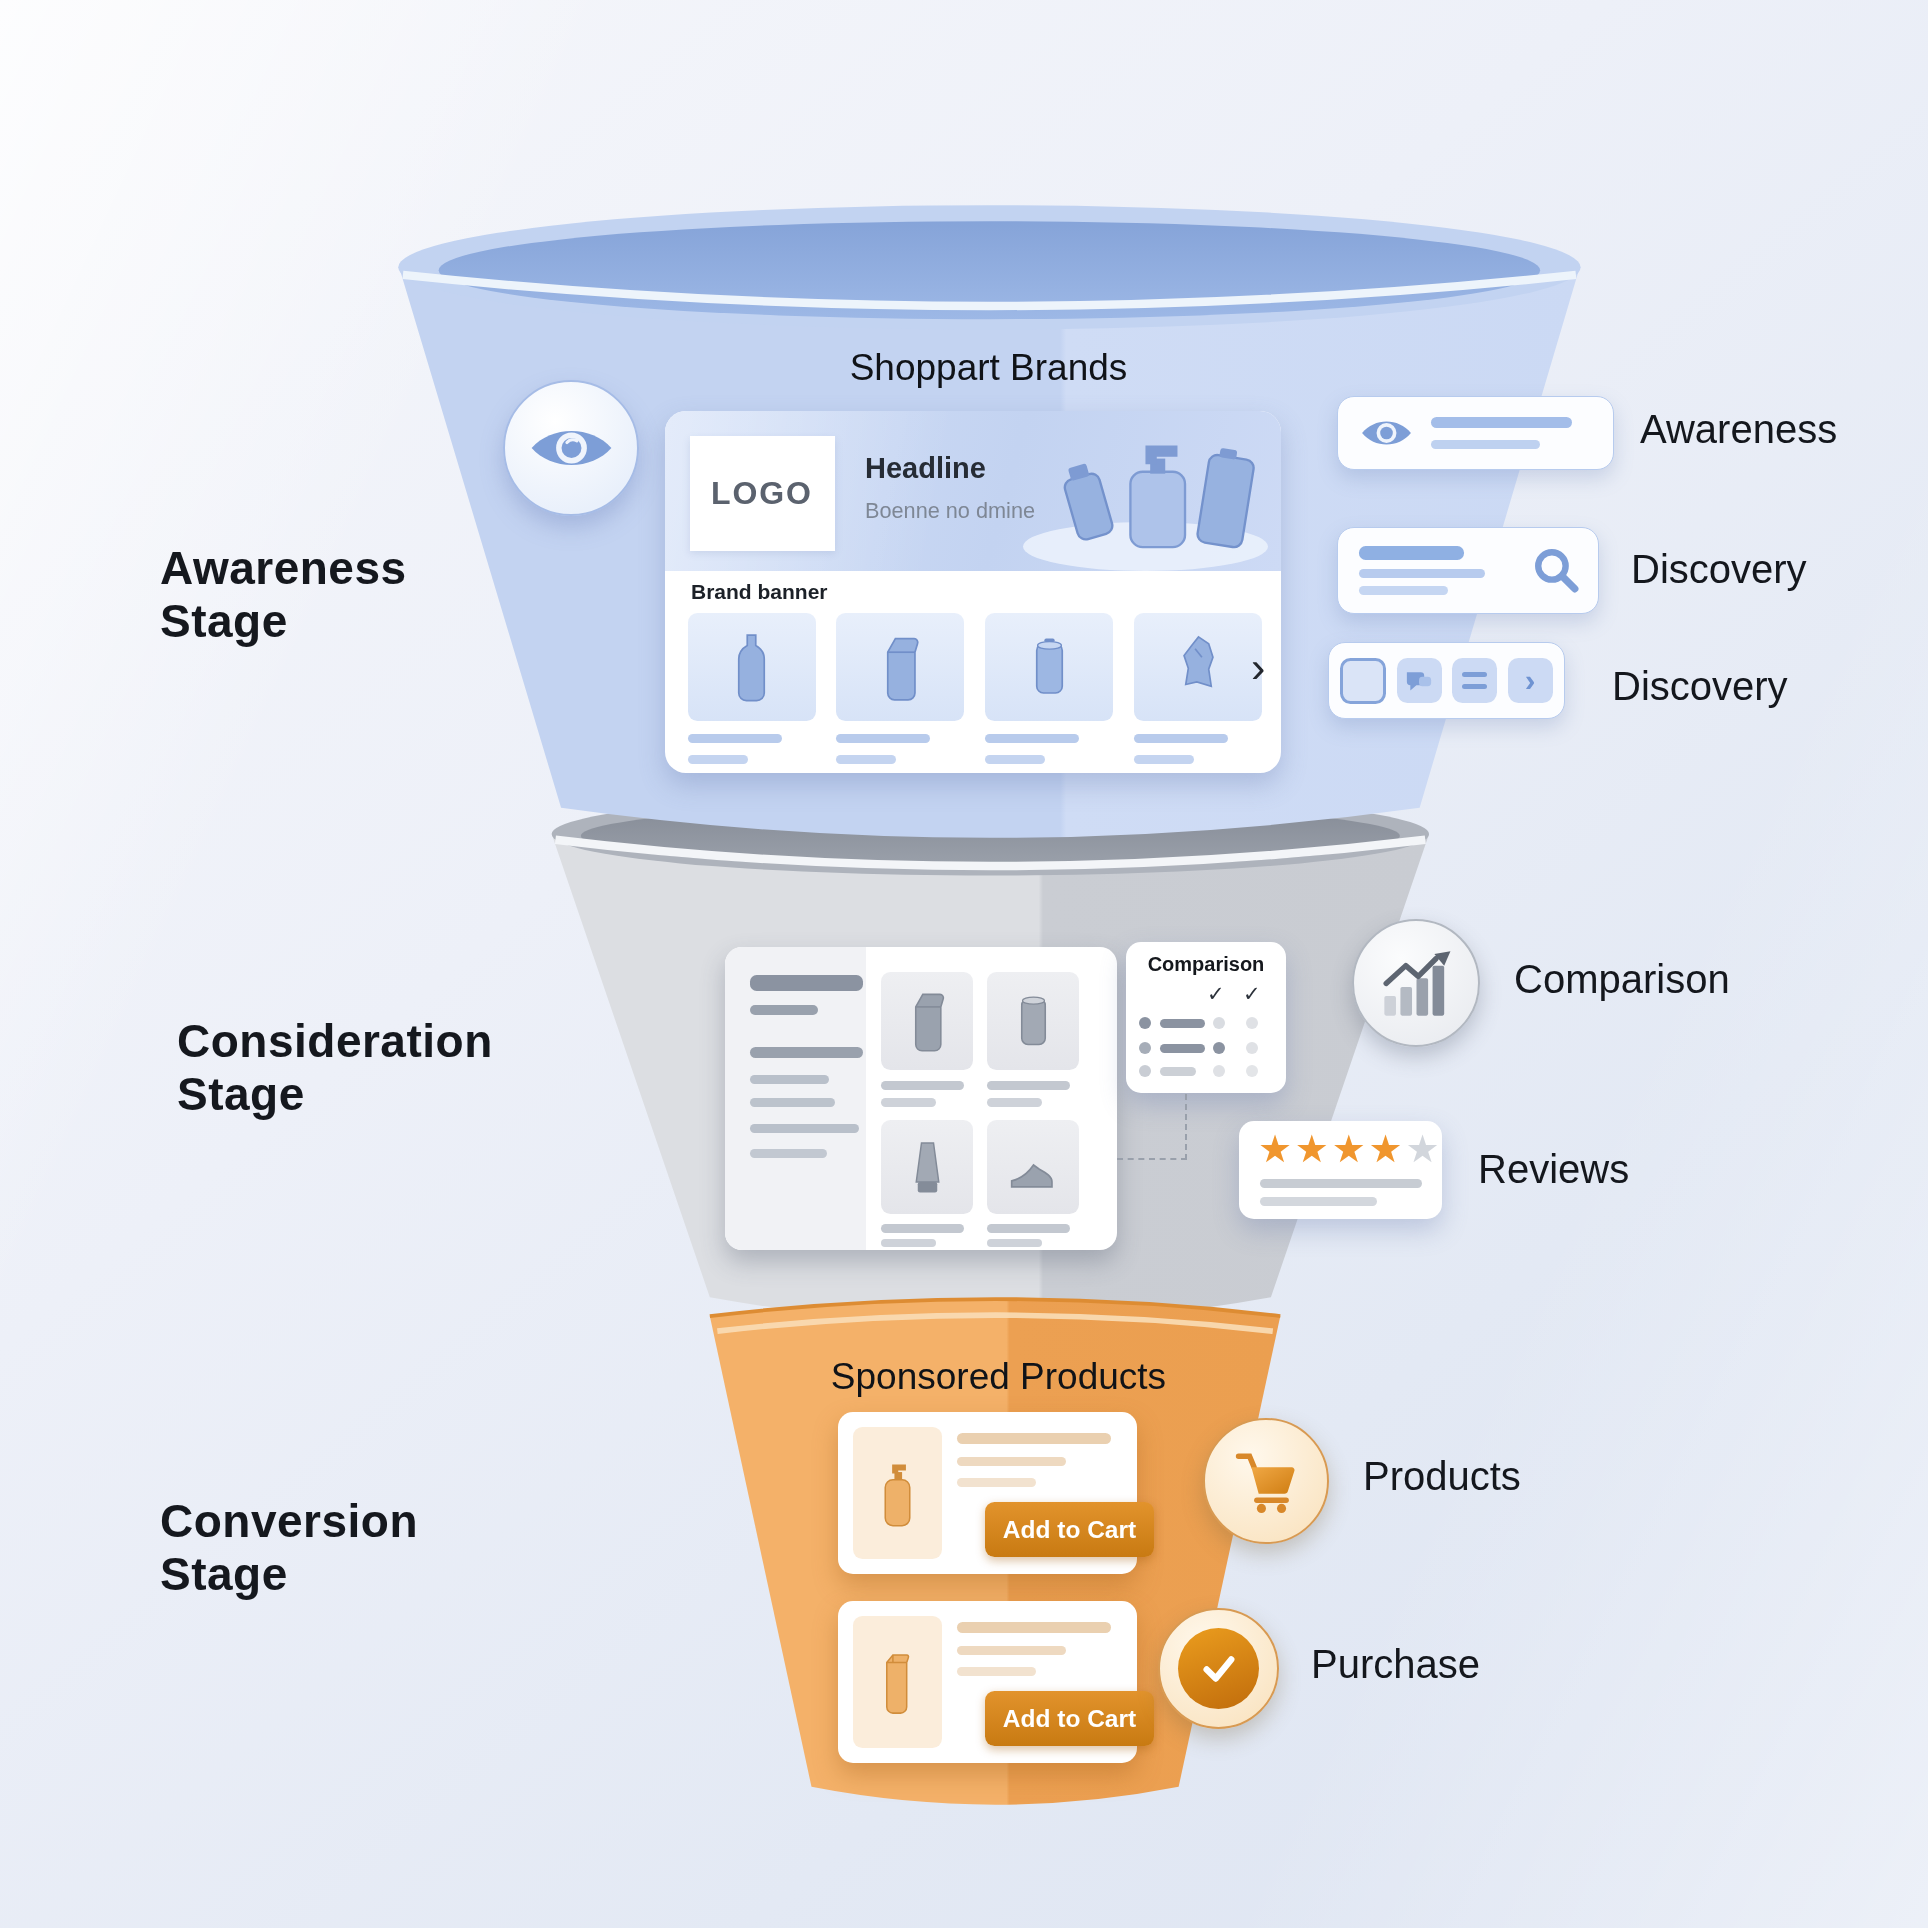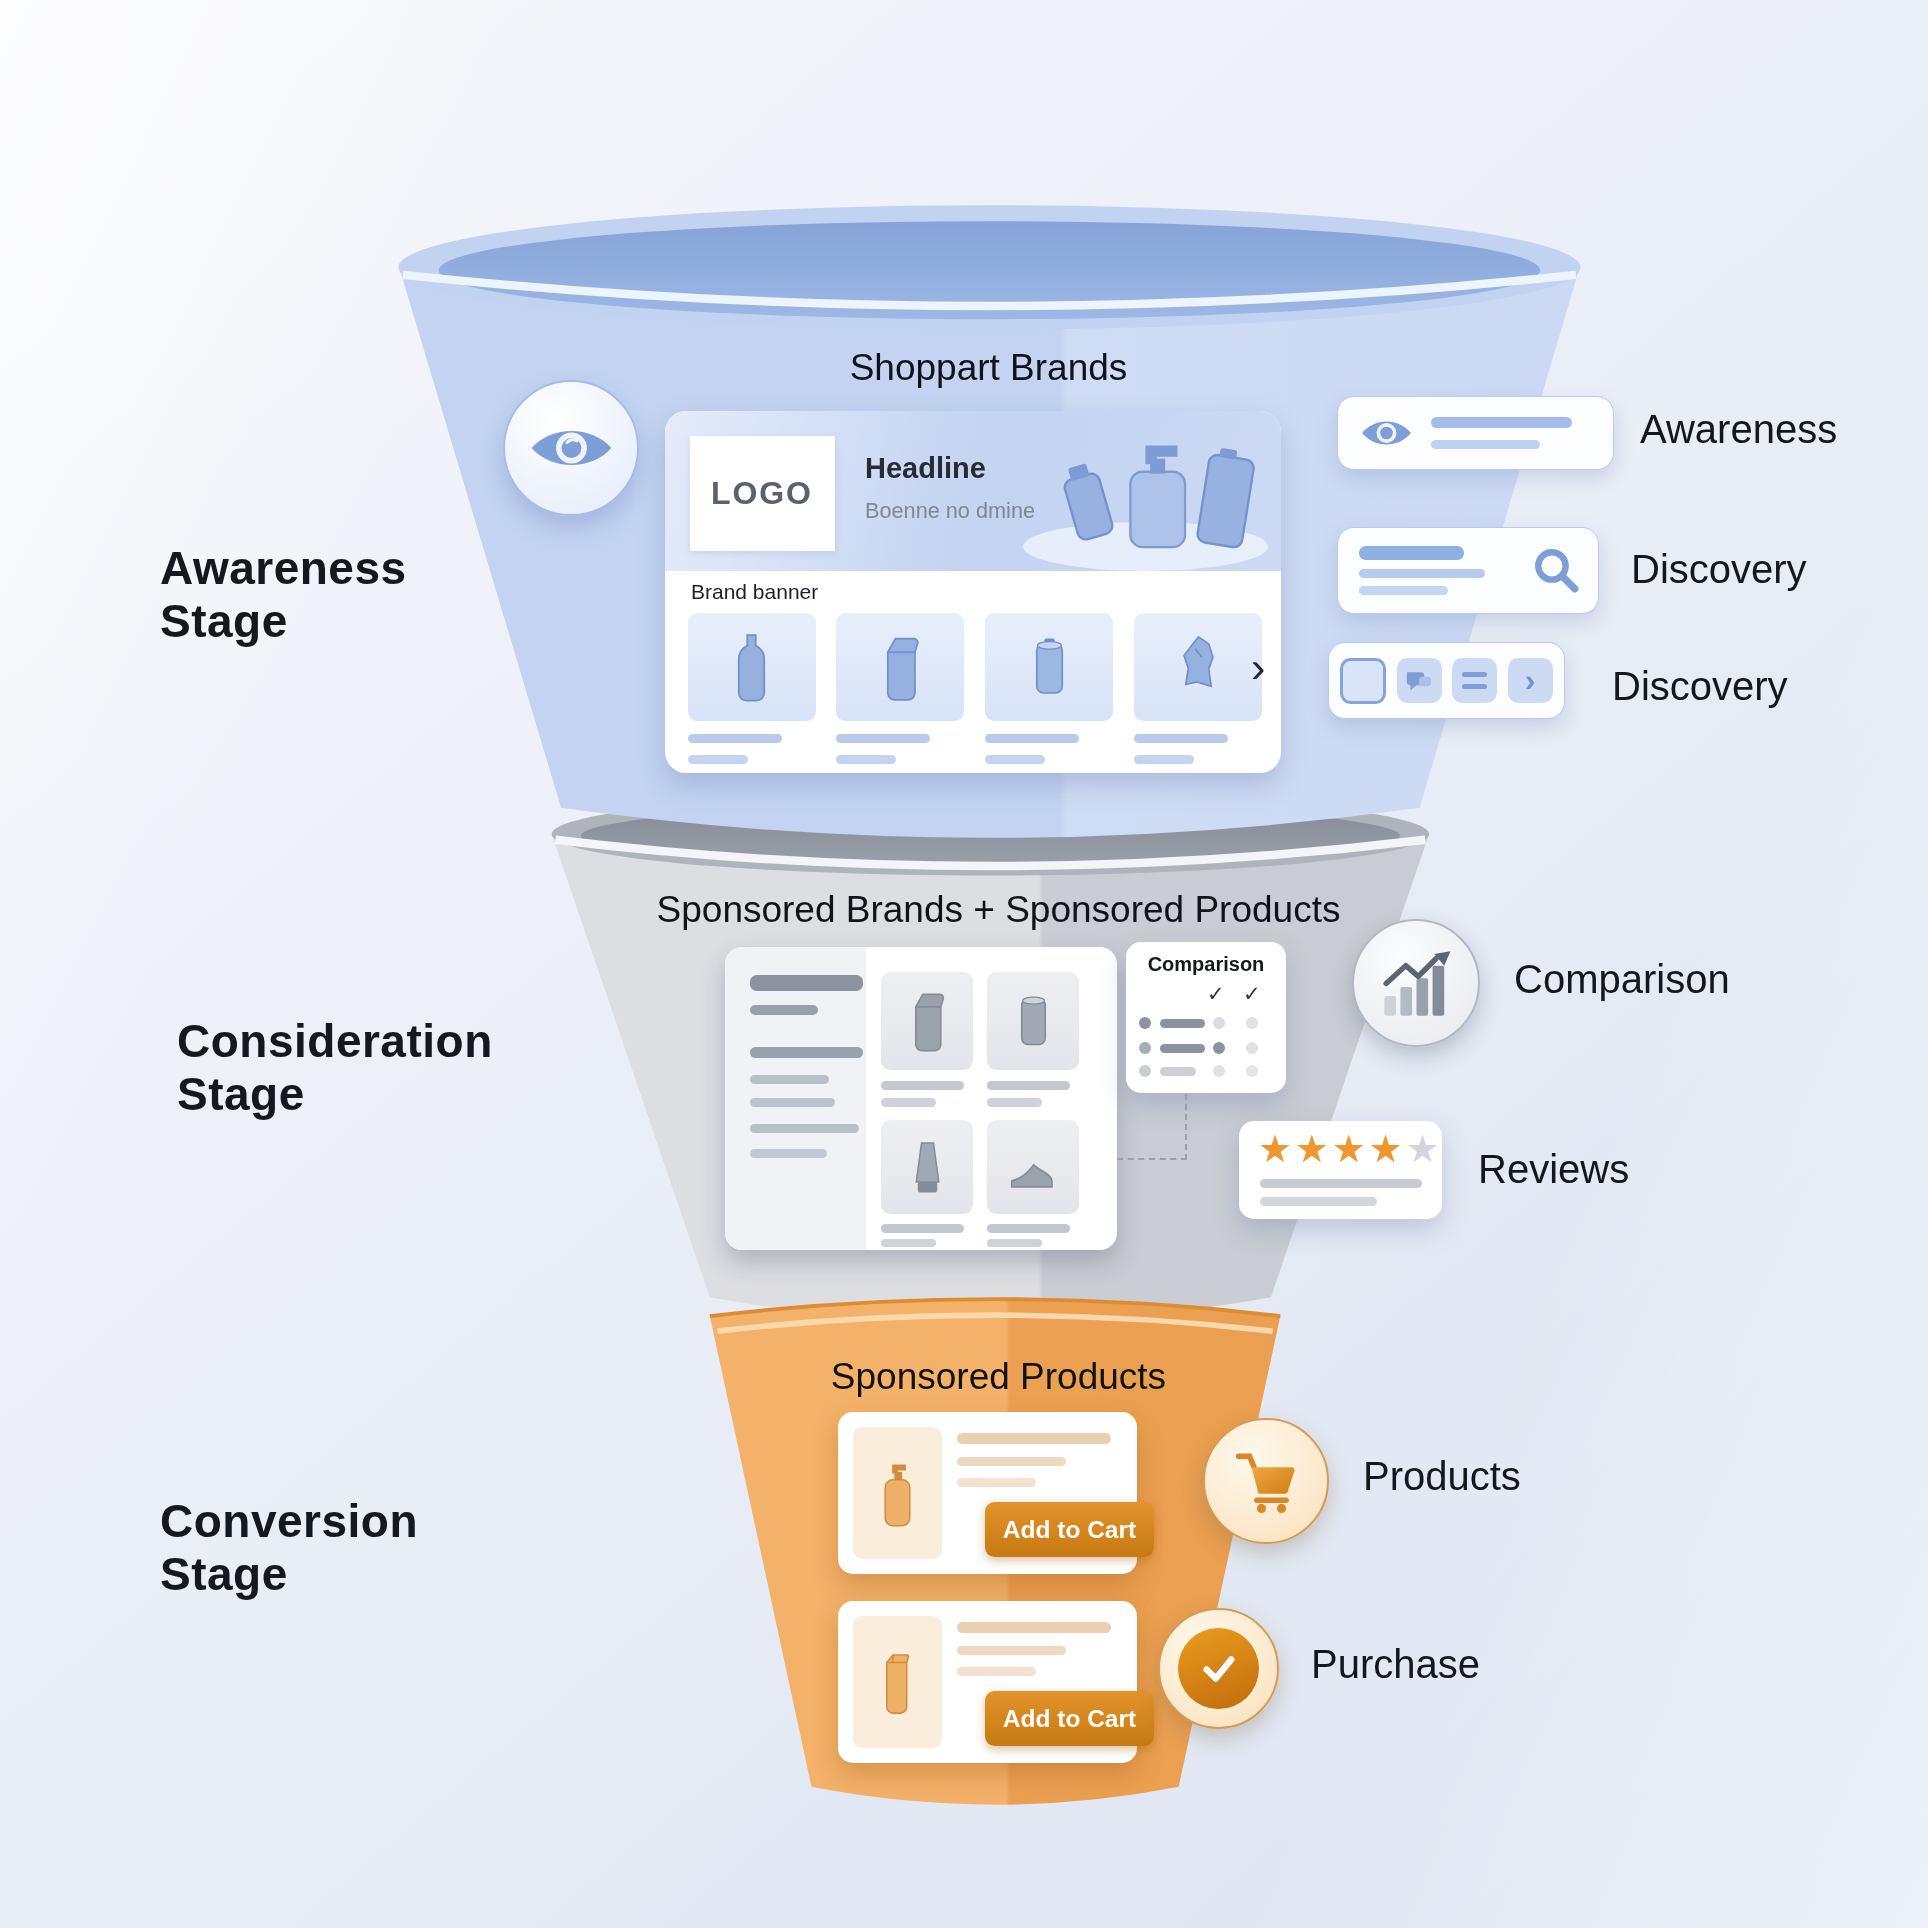--- a/index.html
+++ b/index.html
@@ -131,21 +131,21 @@
         </g>
       </svg>
       <div class="abs" style="left:24.5px;top:24.5px;width:145px;height:115px;background:#fff;border-radius:0;
            display:flex;align-items:center;justify-content:center;box-shadow:0 2.8px 7.5px rgba(100,120,170,.18)">
         <span style="font-size:32px;font-weight:700;color:#5b626e;letter-spacing:1.9px">LOGO</span>
       </div>
       <div class="abs" style="left:200px;top:41px;font-size:29px;font-weight:700;color:#262c35">Headline</div>
       <div class="abs" style="left:200px;top:87px;font-size:21.7px;color:#7e8795">Boenne no dmine</div>
     </div>
 
-    <div class="abs" style="left:26px;top:169px;font-size:21px;font-weight:400;color:#1c2128">Brand banner</div>
+    <div class="abs" style="left:26px;top:169px;font-size:21px;font-weight:700;color:#1c2128">Brand banner</div>
 
     <div class="tile" style="left:22.6px;top:202px;width:128px;height:108px">
       <svg width="51" height="75" viewBox="0 0 60 84">
         <path d="M25 4h10v12c7 4 10 9 10 16v40a9 9 0 0 1-9 9H24a9 9 0 0 1-9-9V32c0-7 3-12 10-16z" fill="#96b1df" stroke="#718fc9" stroke-width="2"></path>
         </svg>
     </div>
     <div class="tile" style="left:171px;top:202px;width:128px;height:108px">
       <svg width="51" height="75" viewBox="0 0 60 84">
         <path d="M15 24 24 8h22c3 0 5 3 4 6l-3 10v48a8 8 0 0 1-8 8H23a8 8 0 0 1-8-8z" fill="#96b1df" stroke="#718fc9" stroke-width="2"></path>
         <path d="M15 24h32" stroke="#718fc9" stroke-width="2" fill="none"></path>
@@ -214,21 +214,20 @@
     <div class="sq">
       <div>
         <div class="lnr" style="width:24.5px;height:5.6px;background:#7d9ed7"></div>
         <div class="lnr" style="width:24.5px;height:5.6px;background:#7d9ed7;margin-top:6.6px"></div>
       </div>
     </div>
     <div class="sq" style="color:#6f93d2;font-size:32px;font-weight:700">›</div>
   </div>
   <div class="abs callout-label" style="left:1612px;top:664px">Discovery</div>
 
-  <div class="abs funnel-title" style="left:584px;top:889px;width:829px">Sponsored Brands + Sponsored Products</div>
 
   <div class="card" style="left:725px;top:947px;width:392px;height:303px;box-shadow:0 11.3px 24.5px rgba(70,80,100,.30)">
     <div class="abs" style="left:0;top:0;width:141px;height:303px;background:#f1f2f5;border-radius:17px 0 0 17px"></div>
     <div class="ln" style="left:24.5px;top:28px;width:113px;height:16px;background:#8b93a1"></div>
     <div class="ln" style="left:24.5px;top:58px;width:68px;height:10.4px;background:#99a1ad"></div>
     <div class="ln" style="left:24.5px;top:100px;width:113px;height:11.3px;background:#99a1ad"></div>
     <div class="ln" style="left:24.5px;top:128px;width:79px;height:8.5px;background:#b9c0ca"></div>
     <div class="ln" style="left:24.5px;top:151px;width:85px;height:8.5px;background:#bcc3cc"></div>
     <div class="ln" style="left:24.5px;top:177px;width:109px;height:8.5px;background:#b9c0ca"></div>
     <div class="ln" style="left:24.5px;top:202px;width:77px;height:8.5px;background:#c2c8d1"></div>

